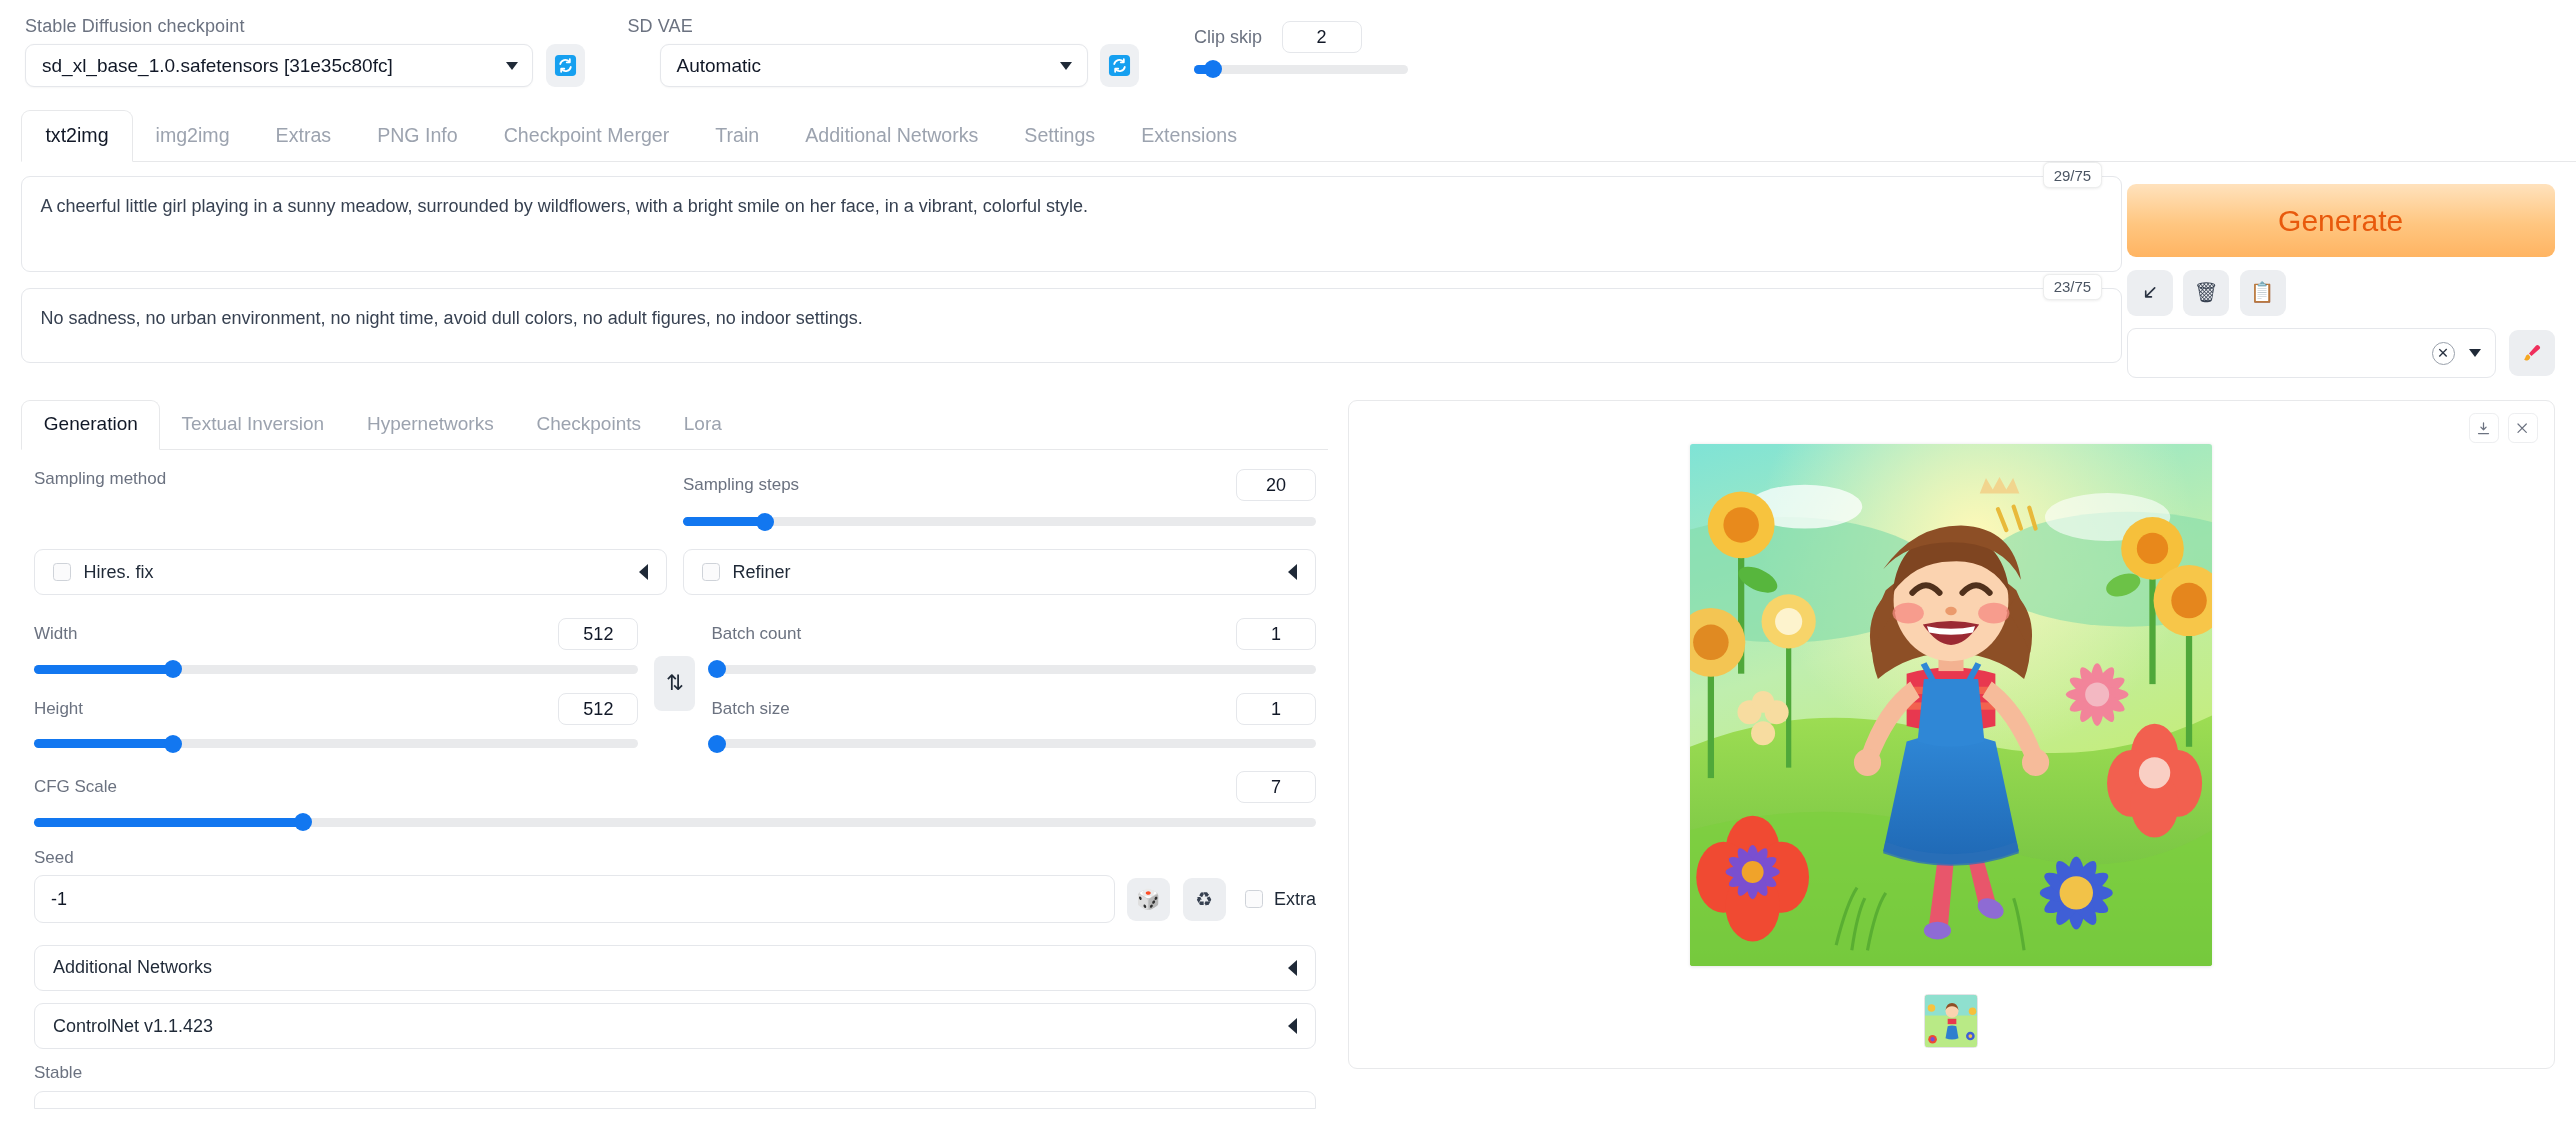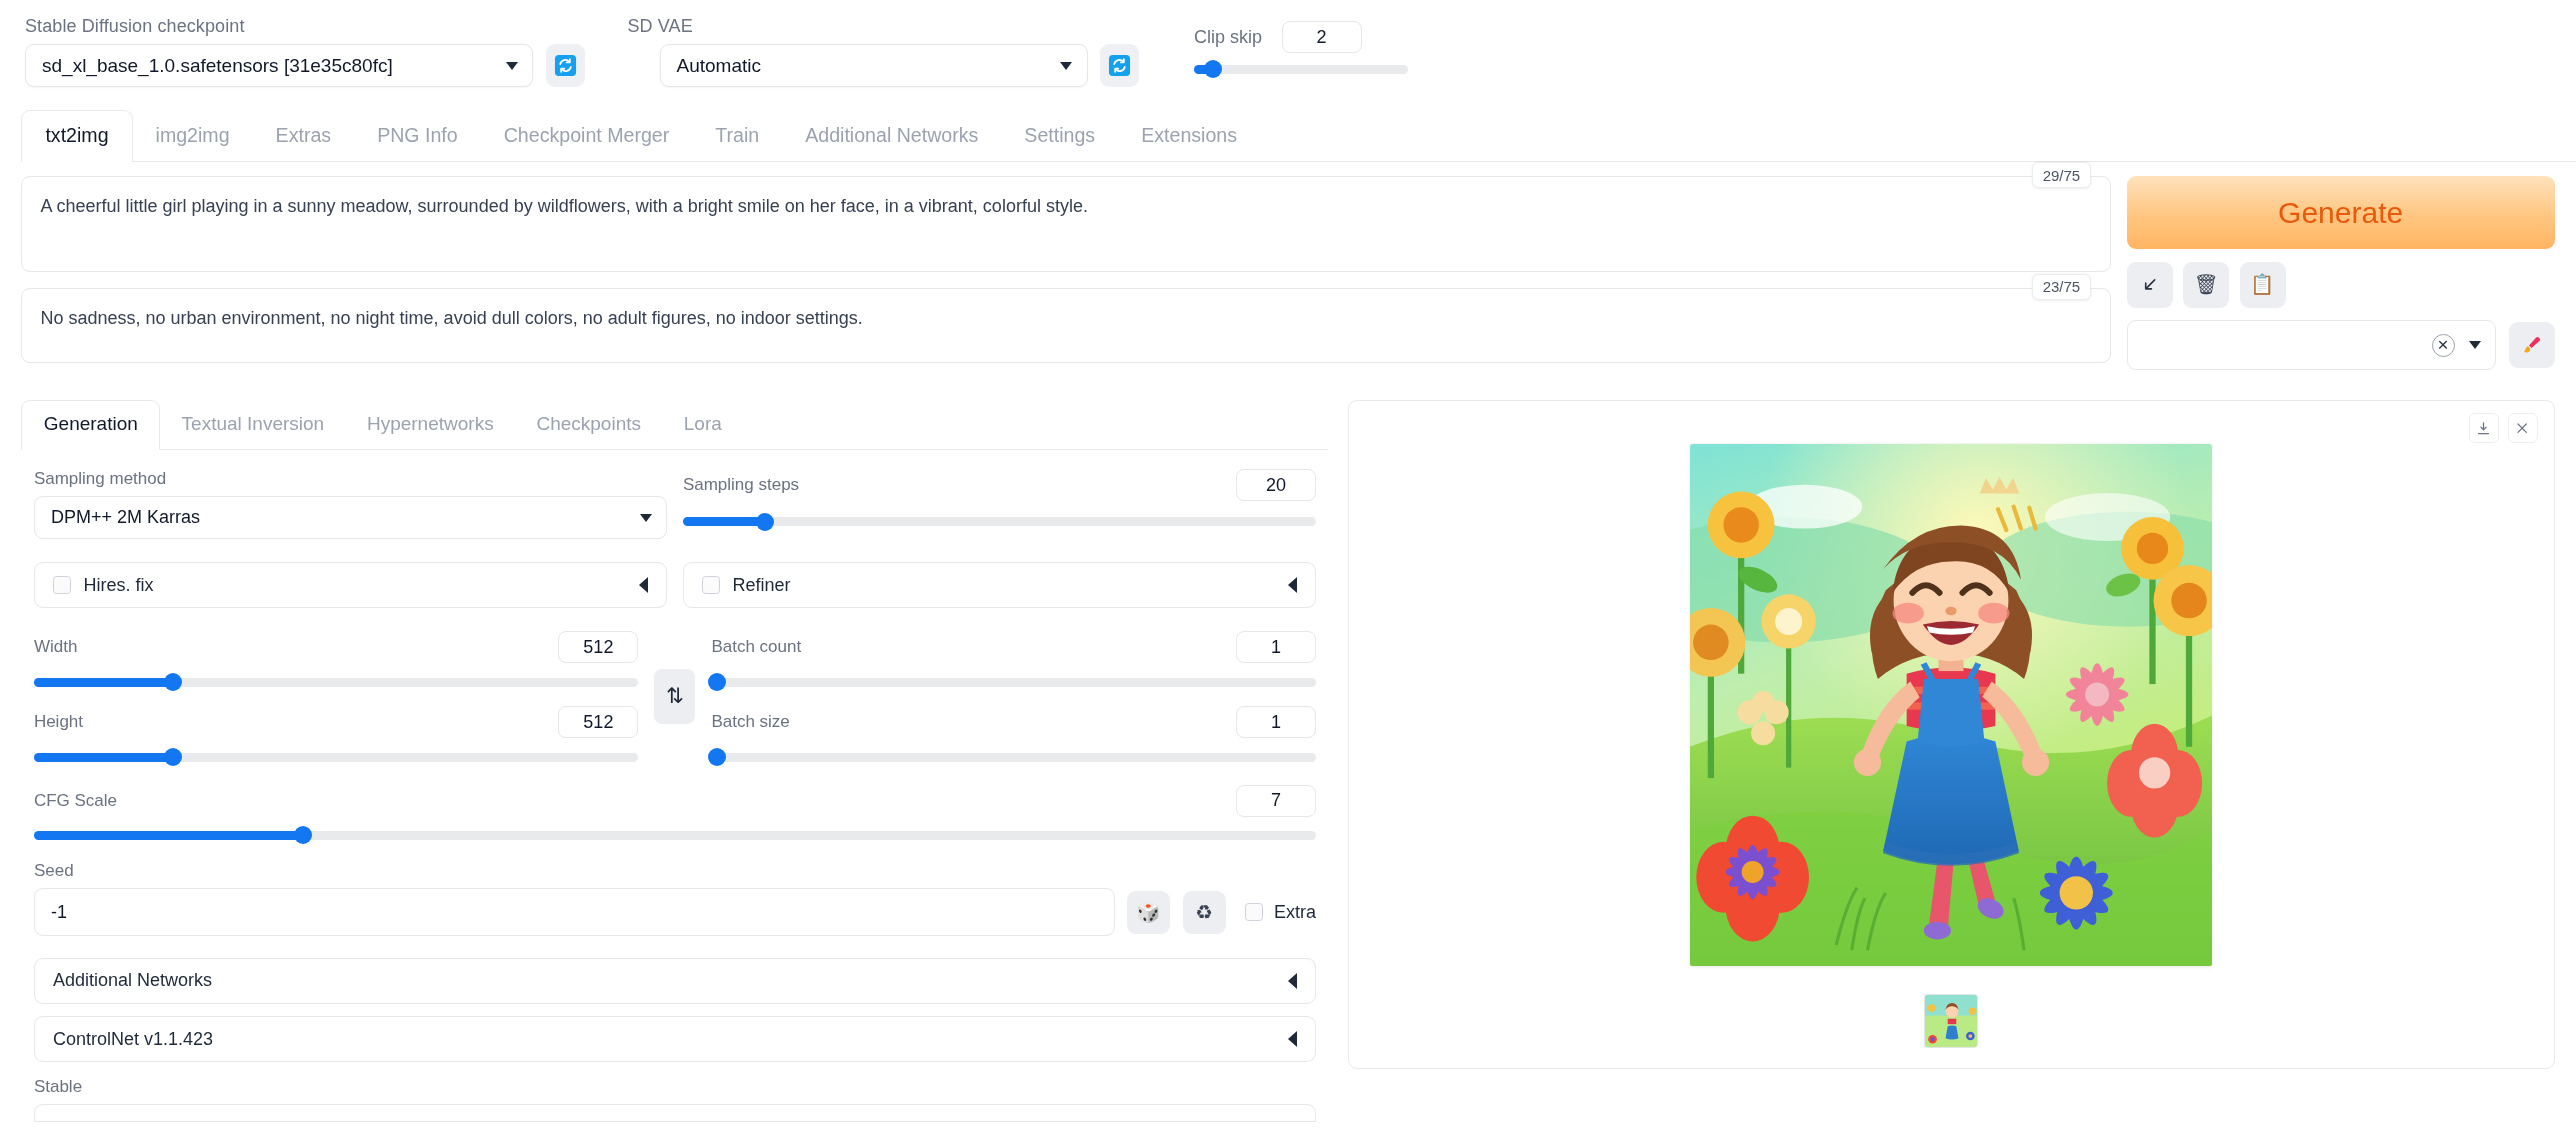--- a/index.html
+++ b/index.html
@@ -61,21 +61,21 @@
     font-size: 19.6px; color: #9ca3af; padding: 12.5px 23px 14.3px 23px; cursor: pointer;
     white-space: nowrap;
   }
   .mtab.active {
     color: #111827; background: #fff; border: 0.9px solid #e7e8ea;
     border-bottom: 0.9px solid #fff; border-radius: 9px 9px 0 0;
     margin-bottom: -0.9px; font-weight: 400;
   }
 
   
-  .promptzone { display: flex; padding: 14.3px 21.4px 0 21.4px; gap: 16px; }
+  .promptzone { display: flex; padding: 14.3px 21.4px 0 21.4px; gap: 5px; align-items: flex-end; }
   .prompts { flex: 1; position: relative; }
   .ta-wrap { position: relative; margin-bottom: 12.5px; }
   .textarea {
     width: 100%; border: 0.9px solid #e5e7eb; border-radius: 9px; background: #fff;
     font-size: 18px; color: #374151; padding: 16px 18px; line-height: 1.45;
     resize: none; font-family: "Liberation Sans", sans-serif;
   }
   .ta1 { height: 96px; }
   .ta2 { height: 75px; }
   .token-badge {
@@ -314,24 +314,20 @@
         <div class="stab">Hypernetworks</div>
         <div class="stab">Checkpoints</div>
         <div class="stab">Lora</div>
       </div>
 
       <div class="panel">
 
         <div class="row2">
           <div class="col">
             <div class="ctl-label">Sampling method</div>
-            <div class="sel">
-              <span>DPM++ 2M Karras</span>
-              <span class="caret-down"></span>
-            </div>
           </div>
           <div class="col">
             <div class="ctl-head">
               <span class="ctl-label" style="margin-bottom:0;">Sampling steps</span>
               <span class="num-box">20</span>
             </div>
             <div class="slider" style="margin-top:16px;">
               <div class="track"></div>
               <div class="fill" style="width:13%"></div>
               <div class="knob" style="left:13%"></div>

